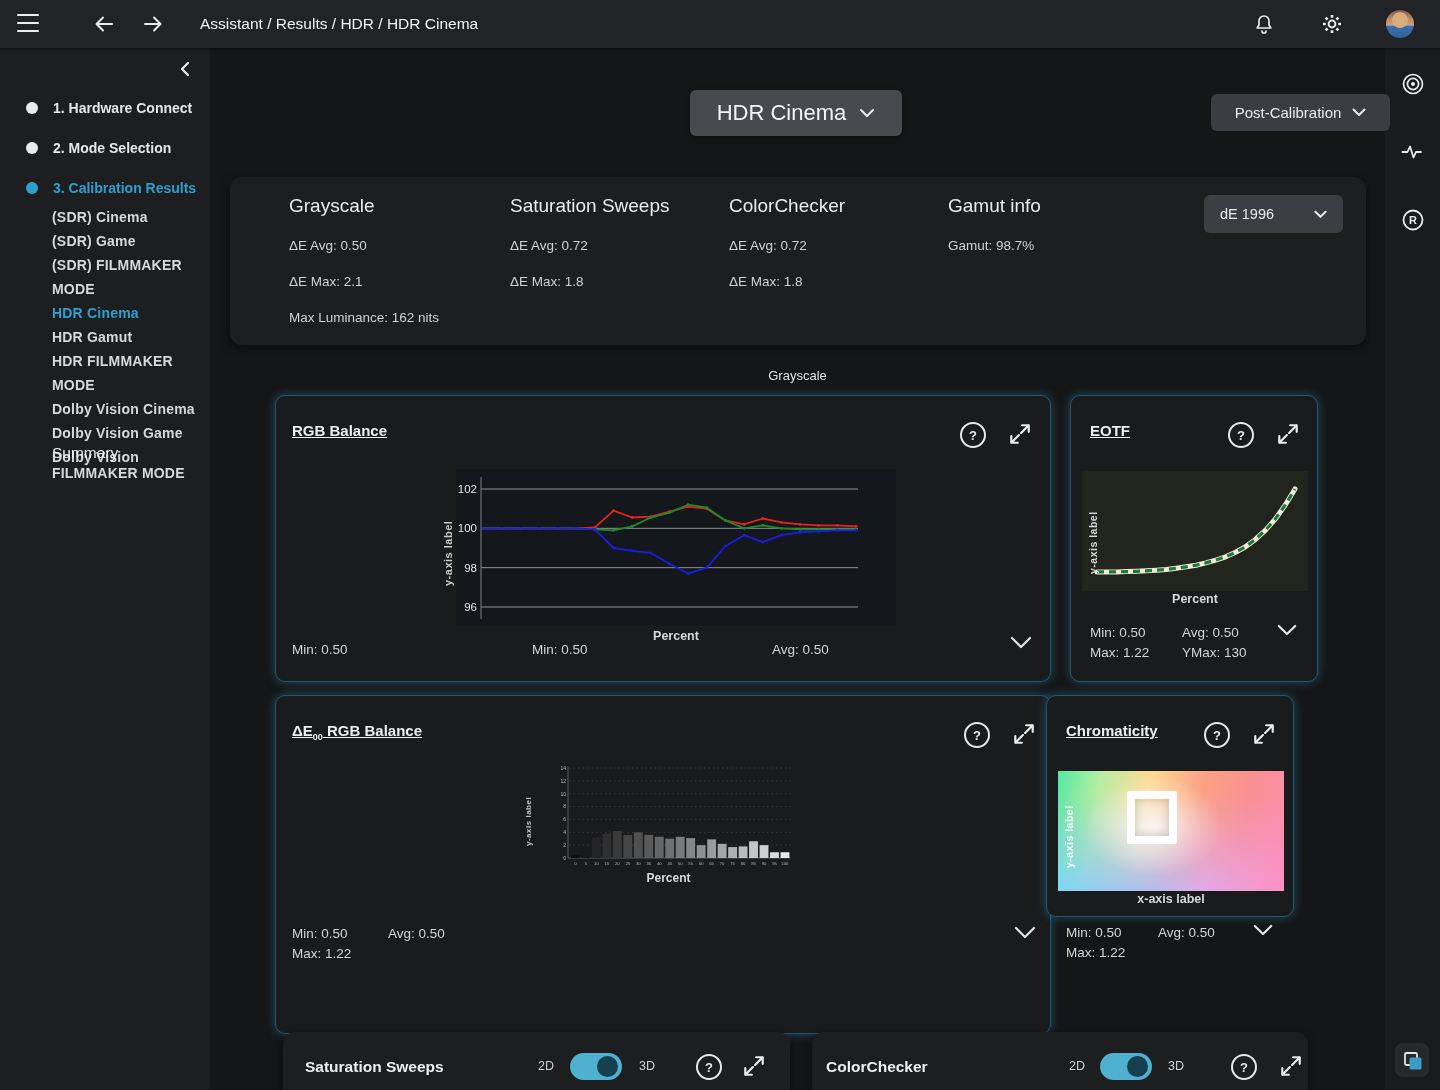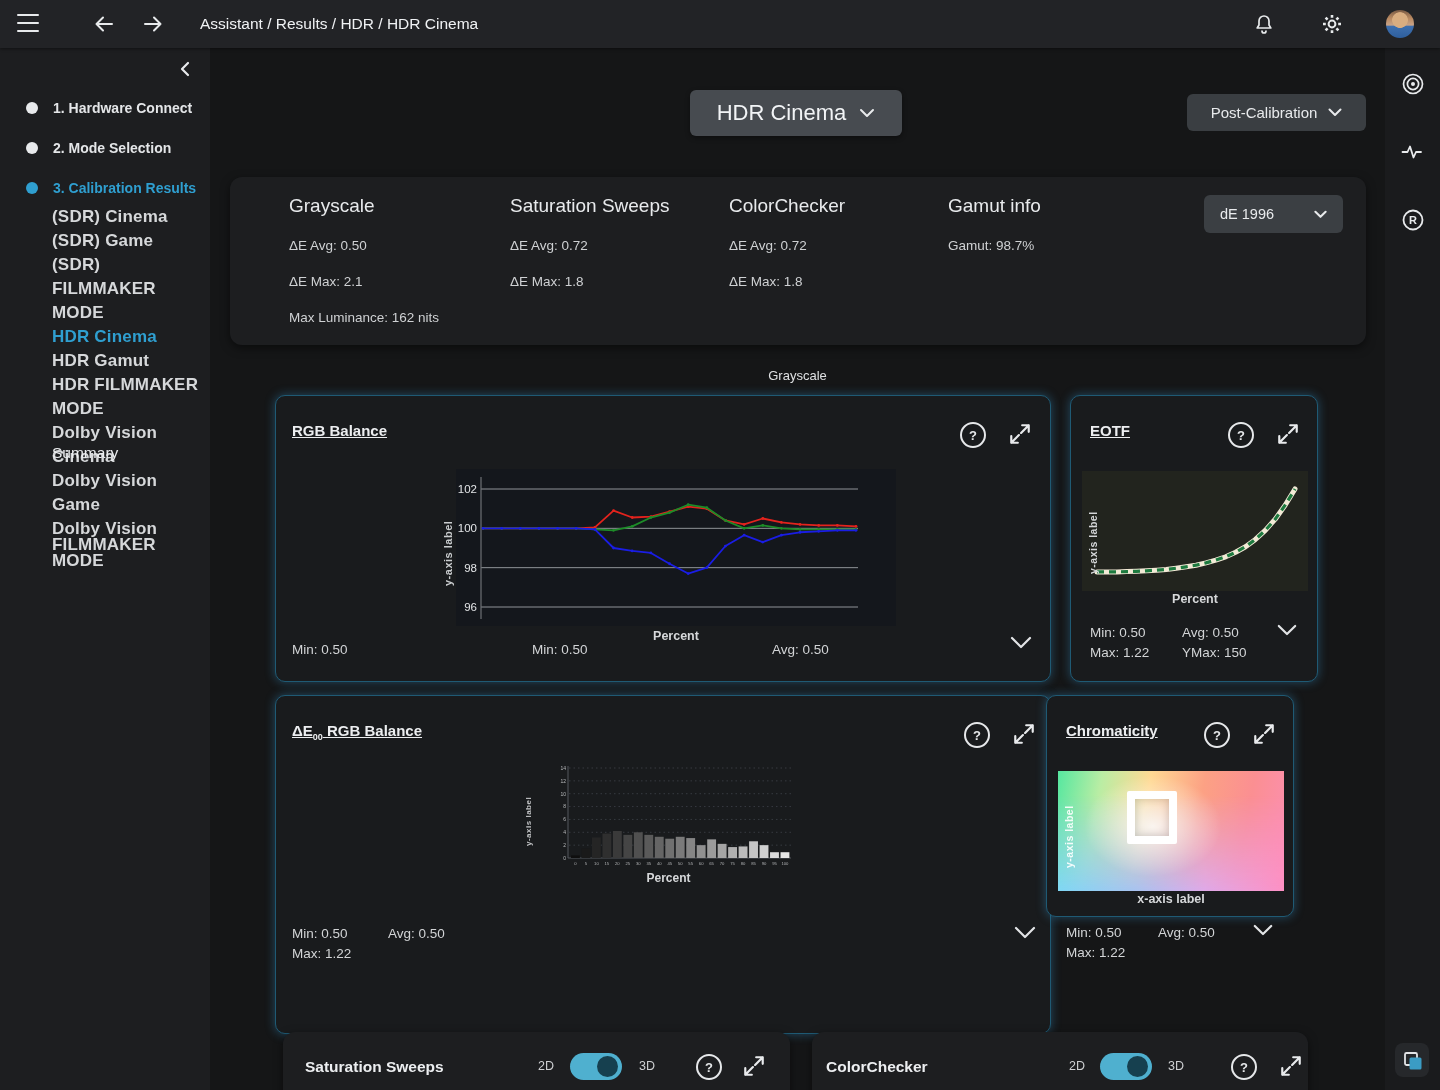--- a/index.html
+++ b/index.html
@@ -24,35 +24,35 @@
       linear-gradient(180deg,#7a5a44 0%,#b98a62 30%,#c9a387 54%,#3e6fae 58%,#2e5f9e 100%);}
   
   .sidebar{position:absolute;left:0;top:48px;width:210px;height:1042px;background:#1d1e20;}
   .collapse-btn{position:absolute;right:12px;top:9px;width:24px;height:24px;cursor:pointer;}
   .step{position:absolute;left:0;width:210px;height:24px;display:flex;align-items:center;padding-left:26px;box-sizing:border-box;gap:15px;cursor:pointer;}
   .step .dot{width:12px;height:12px;border-radius:50%;background:#e8eaec;flex:0 0 auto;}
   .step .lbl{font-size:14px;font-weight:700;color:#e4e6e8;white-space:nowrap;}
   .step.active .dot{background:#2f9fd0;}
   .step.active .lbl{color:#2f9fd0;}
   .subitems{position:absolute;left:0;top:157px;width:210px;}
-  .subitem{padding-left:52px;padding-right:4px;line-height:24px;font-size:17px;font-weight:700;color:#d6d8da;cursor:pointer;letter-spacing:.2px;}
+  .subitem{padding-left:52px;padding-right:4px;line-height:24px;font-size:14px;font-weight:700;color:#d6d8da;cursor:pointer;letter-spacing:.2px;}
   .subitem.wrap{line-height:16px;padding-top:4px;padding-bottom:4px;}
   .subitem.active{color:#2f9fd0;}
   .summary-link{position:absolute;left:52px;top:396px;font-size:15.5px;color:#eceef0;cursor:pointer;}
   
   .rightbar{position:absolute;left:1385px;top:48px;width:55px;height:1042px;background:#1a1b1d;}
   .rb-icon{position:absolute;left:15px;width:26px;height:26px;cursor:pointer;}
   .rb-target{top:23px;} .rb-wave{top:91px;} .rb-r{top:159px;}
   .rb-layers{position:absolute;left:10px;top:995px;width:34px;height:34px;border-radius:8px;background:#26282b;cursor:pointer;}
   
   .main{position:absolute;left:210px;top:48px;width:1175px;height:1042px;background:#151617;}
   .mode-btn{position:absolute;left:480px;top:42px;width:212px;height:46px;background:#474b50;border-radius:6px;
     display:flex;align-items:center;justify-content:center;gap:13px;cursor:pointer;box-shadow:0 2px 5px rgba(0,0,0,.4);}
   .mode-btn .txt{font-size:22px;color:#f2f4f6;}
-  .cal-btn{position:absolute;left:977px;top:46px;width:179px;height:37px;background:#3a3e42;border-radius:6px;
+  .cal-btn{position:absolute;left:1001px;top:46px;width:179px;height:37px;background:#3a3e42;border-radius:6px;
     display:flex;align-items:center;justify-content:center;gap:11px;cursor:pointer;}
   .cal-btn .txt{font-size:15px;color:#e8eaec;}
   
   .summary-card{position:absolute;left:20px;top:129px;width:1136px;height:168px;background:#1d1e20;border-radius:12px;box-shadow:0 3px 10px rgba(0,0,0,.5);}
   .sum-col{position:absolute;top:16px;}
   .sum-col.c0{left:59px;} .sum-col.c1{left:280px;} .sum-col.c2{left:499px;} .sum-col.c3{left:718px;}
   .sum-title{font-size:19px;line-height:26px;color:#e8eaec;font-weight:400;}
   .sum-row{margin-top:17px;line-height:19px;font-size:13.5px;color:#cfd1d3;}
   .de-btn{position:absolute;left:974px;top:18px;width:139px;height:38px;background:#3b3f43;border-radius:6px;
     display:flex;align-items:center;justify-content:space-between;padding:0 16px;box-sizing:border-box;cursor:pointer;}
@@ -360,21 +360,21 @@
     </div>
     <svg id="eotf-svg" class="eotf-svg" width="226" height="120">
         <path d="M15.0 100.9 L 24.9 100.9 L 34.8 100.9 L 44.7 100.6 L 54.6 100.3 L 64.5 99.8 L 74.4 99.2 L 84.3 98.4 L 94.2 97.2 L 104.1 95.8 L 114.0 94.2 L 123.9 91.9 L 133.8 89.1 L 143.7 85.8 L 153.6 81.3 L 163.5 75.7 L 173.4 68.4 L 183.3 59.4 L 193.2 48.2 L 203.1 34.2 L 213.0 18.0" fill="none" stroke="#f2ead6" stroke-width="5" stroke-linecap="round" stroke-linejoin="round"></path>
         <path d="M15.0 100.9 L 24.9 100.9 L 34.8 100.9 L 44.7 100.6 L 54.6 100.3 L 64.5 99.8 L 74.4 99.2 L 84.3 98.4 L 94.2 97.2 L 104.1 95.8 L 114.0 94.2 L 123.9 91.9 L 133.8 89.1 L 143.7 85.8 L 153.6 81.3 L 163.5 75.7 L 173.4 68.4 L 183.3 59.4 L 193.2 48.2 L 203.1 34.2 L 213.0 18.0" fill="none" stroke="#1d7a3f" stroke-width="3.2" stroke-dasharray="7 5" stroke-linecap="butt"></path>
       </svg>
     <span class="ylab eotf-ylab">y-axis label</span>
     <div class="xlab small-xlab">Percent</div>
     <span class="stat" style="left:19px;top:228px">Min: 0.50</span>
     <span class="stat" style="left:19px;top:248px">Max: 1.22</span>
     <span class="stat" style="left:111px;top:228px">Avg: 0.50</span>
-    <span class="stat" style="left:111px;top:248px">YMax: 150</span>
+    <span class="stat" style="left:111px;top:248px">YMax: 130</span>
     <div class="chev-card" style="left:206px;top:228px">
       <svg width="20" height="12" viewBox="0 0 22 13">
           <path d="M2 2l9 9 9-9" stroke="#e2e4e6" stroke-width="2.4" fill="none" stroke-linecap="round" stroke-linejoin="round"></path>
         </svg>
     </div>
   </div>
 
   <div class="glow-card card-de00">
     <div class="card-title"><span>ΔE</span><sub>00</sub>&nbsp;<span>RGB Balance</span></div>
     <div class="help-btn" style="left:688px;top:26px">

